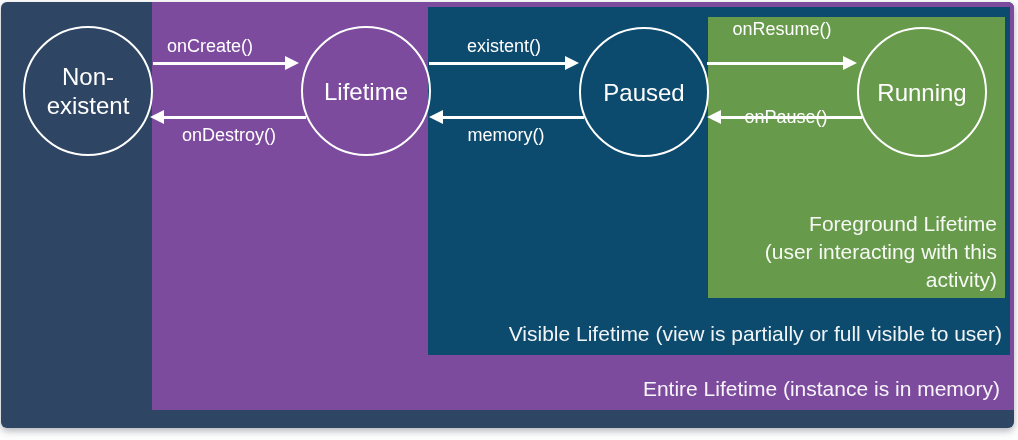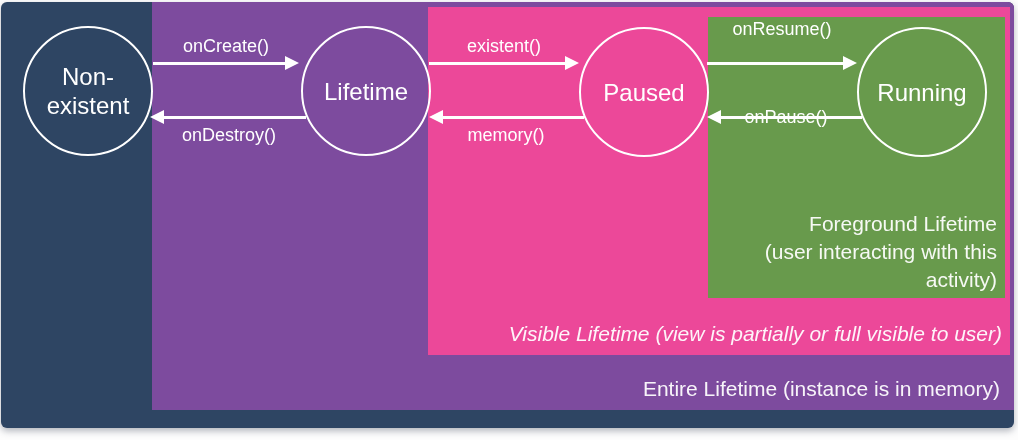--- a/index.html
+++ b/index.html
@@ -26,38 +26,38 @@
 
   .region { position: absolute; }
   .region-entire {
     left: 151px; top: 0;
     width: 862px; height: 408px;
     background: #7d4b9e;
   }
   .region-visible {
     left: 276px; top: 5px;
     width: 582px; height: 348px;
-    background: #ec4899;
+    background: #0c4a6e;
   }
   .region-foreground {
     left: 280px; top: 10px;
     width: 297px; height: 281px;
     background: #689a4c;
   }
 
   .caption {
     position: absolute;
     color: rgba(255,255,255,0.94);
     font-size: 21px;
     line-height: 28px;
     text-align: right;
     white-space: nowrap;
   }
   .caption-foreground { right: 8px; bottom: 4px; }
-  .caption-visible   { right: 8px; bottom: 7px; font-style: italic; }
+  .caption-visible   { right: 8px; bottom: 7px; }
   .caption-entire    { right: 14px; bottom: 7px; }
 
   .state {
     position: absolute;
     width: 130px; height: 130px;
     border: 2.5px solid #ffffff;
     border-radius: 50%;
     display: flex;
     flex-direction: column;
     align-items: center;
@@ -100,21 +100,21 @@
 
   .tlabel {
     position: absolute;
     width: 170px;
     color: #ffffff;
     font-size: 18px;
     line-height: 22px;
     text-align: center;
     white-space: nowrap;
   }
-  .tlabel-create  { left: 140px; top: 33px; }
+  .tlabel-create  { left: 124px; top: 33px; }
   .tlabel-destroy { left: 143px; top: 122px; }
   .tlabel-start   { left: 418px; top: 33px; }
   .tlabel-stop    { left: 420px; top: 122px; }
   .tlabel-resume  { left: 696px; top: 16px; }
   .tlabel-pause   { left: 700px; top: 104px; }
 </style>
 </head>
 <body>
 
 <div class="page">

